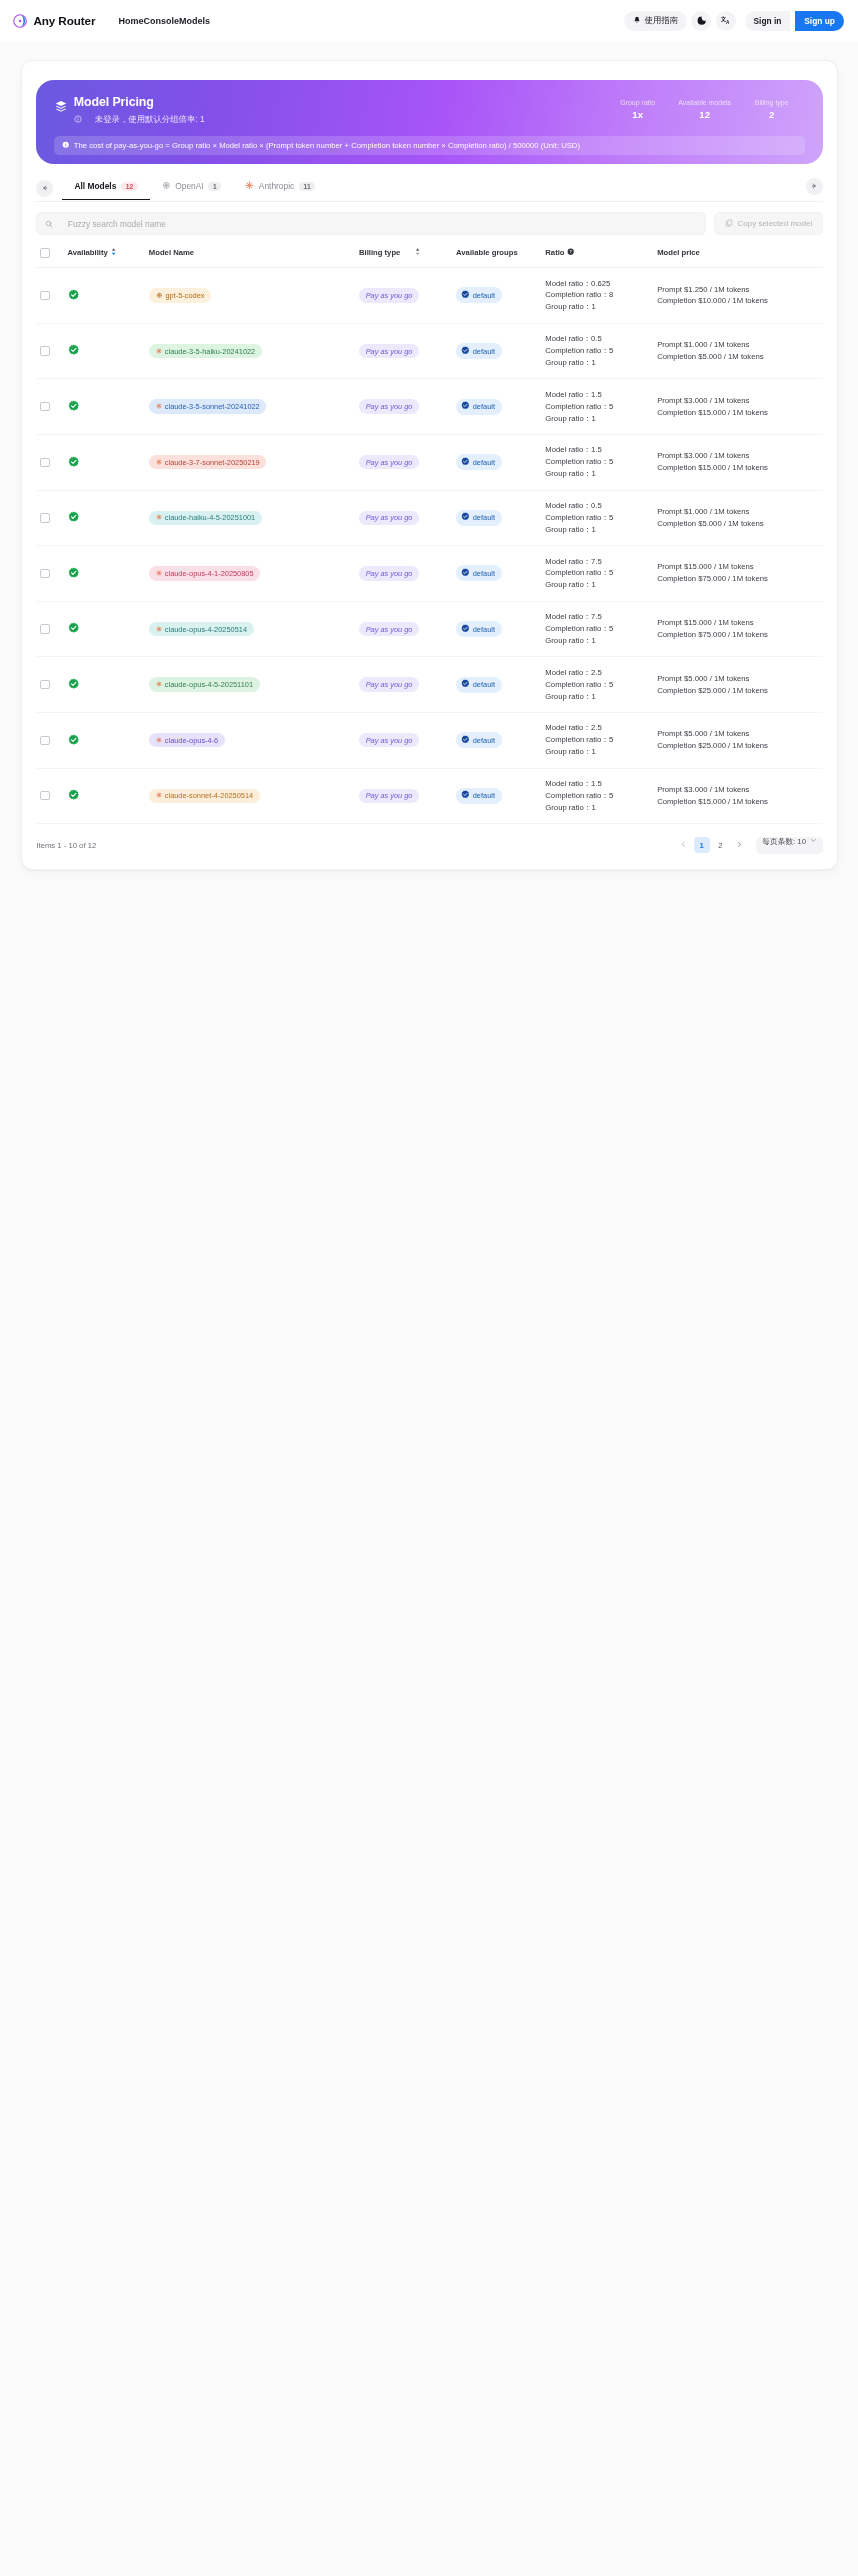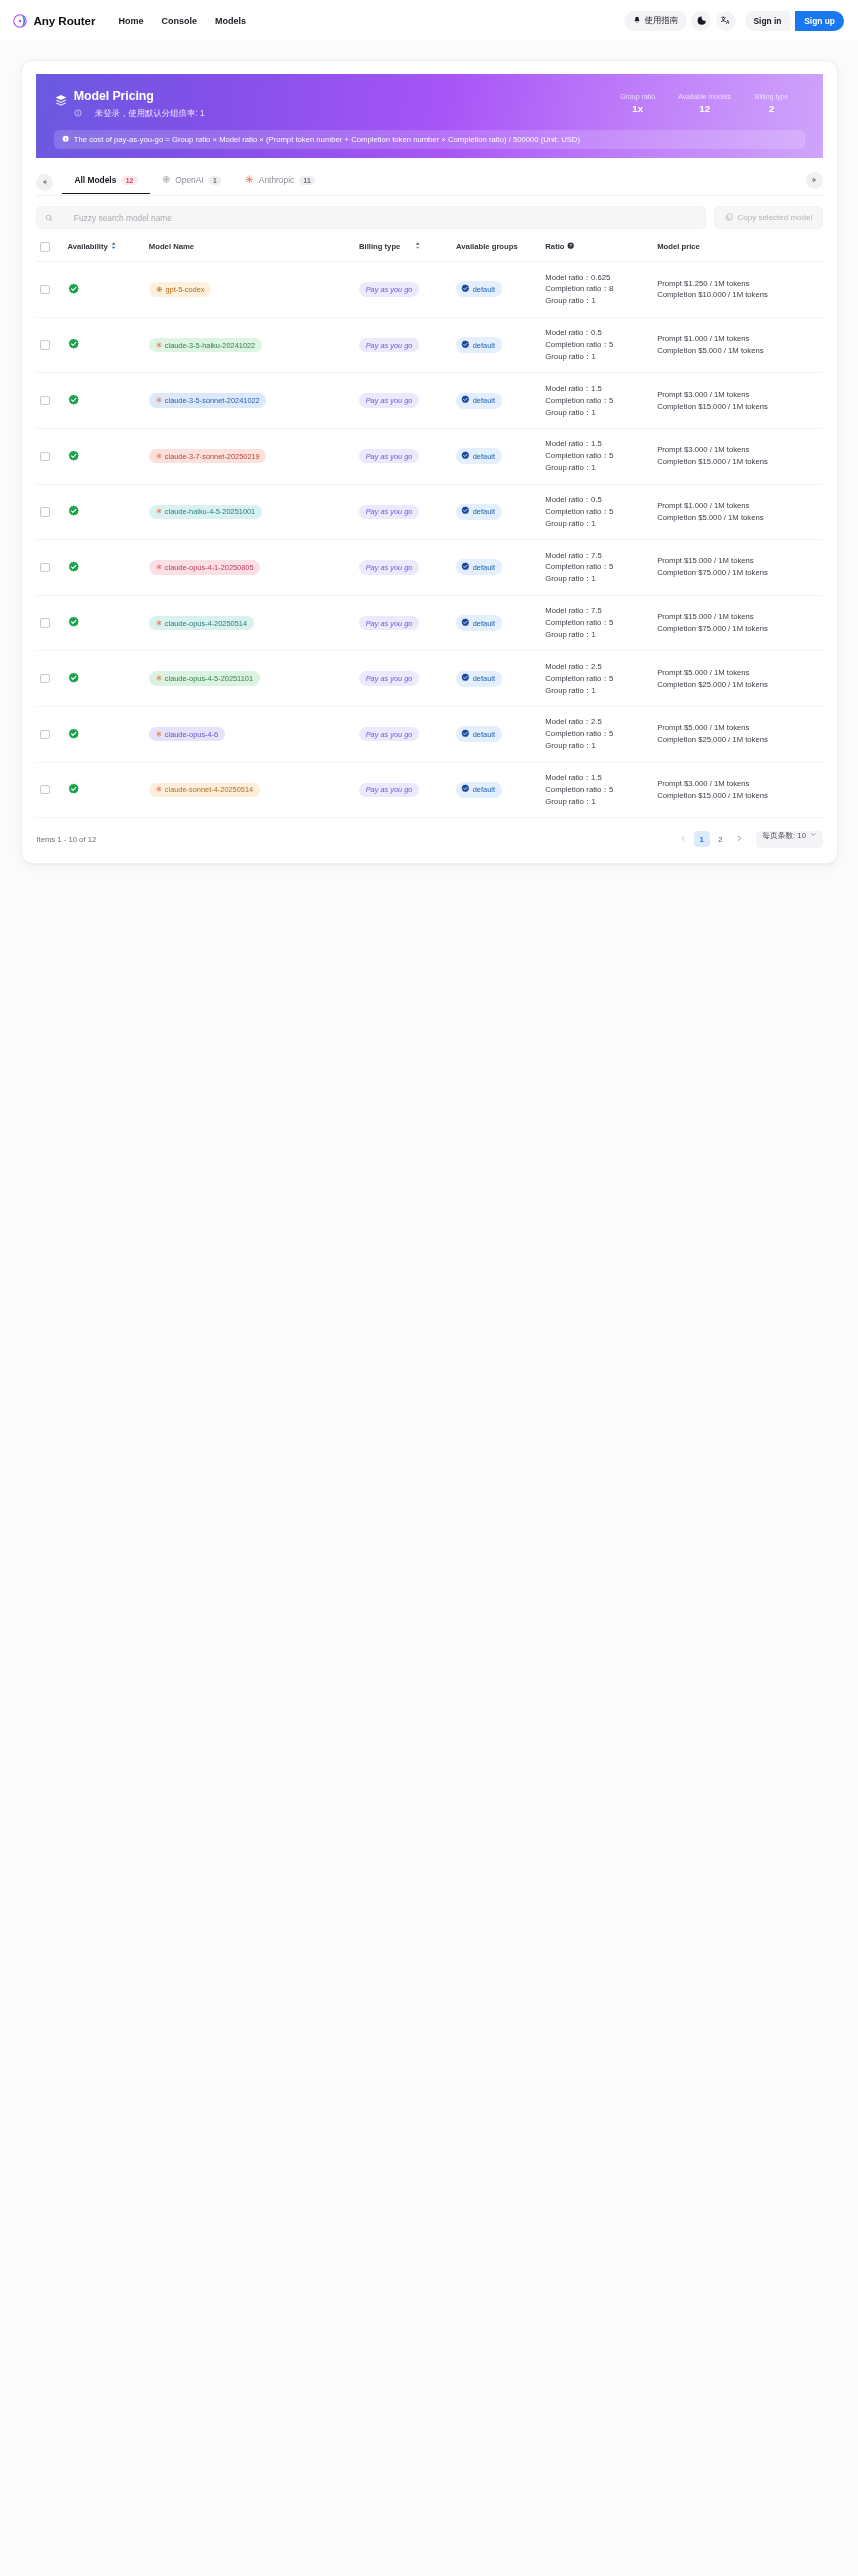--- a/index.html
+++ b/index.html
@@ -13,21 +13,21 @@
   
   .topnav {
     height: 41px; width: 100%;
     background: #ffffff;
     display: flex; align-items: center;
     padding: 0 14.7px 0 13.4px;
   }
   .brand { display: flex; align-items: center; gap: 6px; margin-right: 23px; }
   .brand-logo { width: 14px; height: 14px; position: relative; flex: none; }
   .brand-name { font-size: 11.7px; font-weight: 700; color: #111217; letter-spacing: -0.1px; }
-  .navlinks { display: flex; align-items: center; gap: 18px; }
+  .navlinks { display: flex; align-items: center; }
   .navlink { font-size: 9px; font-weight: 600; color: #1b1d23; text-decoration: none; }
   .nav-right { margin-left: auto; display: flex; align-items: center; gap: 4.7px; }
   .pill-btn {
     height: 20px; border-radius: 10px; background: #f4f4f6;
     display: flex; align-items: center; gap: 4px;
     padding: 0 8.7px; font-size: 8.4px; color: #1b1d23; font-weight: 500;
     cursor: pointer; border: none;
   }
   .icon-btn {
     width: 20px; height: 20px; border-radius: 50%; background: #f4f4f6;
@@ -53,24 +53,25 @@
     background: #ffffff;
     border: 0.7px solid #f0f0f2;
     border-radius: 11.4px;
     box-shadow: 0 0.7px 2px rgba(16,18,26,0.035), 0 4px 12px rgba(16,18,26,0.035);
     overflow: hidden;
     padding: 13.4px 14px 14.7px 14px;
   }
 
   
   .banner {
-    border-radius: 0;
+    border-radius: 18px;
     background: linear-gradient(100deg, #6a5ae0 0%, #8250e8 22%, #a855f7 52%, #bf7ef9 76%, #cfa4fb 100%);
     padding: 14.7px 17.4px 9.4px 17.4px;
     position: relative;
+    margin-top: 6px;
   }
   .banner-top { display: flex; align-items: flex-start; }
   .banner-icon { width: 20px; margin-top: 5.3px; flex: none; }
   .banner-title { font-size: 12.4px; font-weight: 700; color: #fff; letter-spacing: -0.1px; }
   .banner-sub {
     margin-top: 4.7px; font-size: 8.4px; color: #f0e6fe;
     display: flex; align-items: flex-end; gap: 13px;
   }
   .banner-stats { margin-left: auto; display: flex; gap: 0; padding-top: 4px; }
   .stat { text-align: center; min-width: 67px; }
@@ -119,21 +120,21 @@
     background: #eeeef0; color: #6a6c75;
   }
   .tab.active .tab-count { background: #fde9ec; color: #e23b53; }
   .tabs-right { margin-left: auto; padding-bottom: 4px; }
 
   
   .search-row { display: flex; align-items: center; gap: 8px; margin-top: 10.7px; }
   .search-box {
     flex: 1; height: 23px;
     background: #f6f6f7; border: 0.7px solid #f1f1f3; border-radius: 5.3px;
-    display: flex; align-items: center; gap: 21px; padding: 0 7.4px;
+    display: flex; align-items: center; gap: 15px; padding: 0 7.4px;
   }
   .search-box input {
     flex: 1; border: none; background: transparent; outline: none;
     font-size: 8.4px; color: #3a3c44; font-family: inherit;
   }
   .search-box input::placeholder { color: #aaabb3; }
   .copy-btn {
     height: 23px; padding: 0 9.4px; border-radius: 5.3px;
     background: #f6f6f7; border: 0.7px solid #f1f1f3;
     display: flex; align-items: center; gap: 4.7px;

